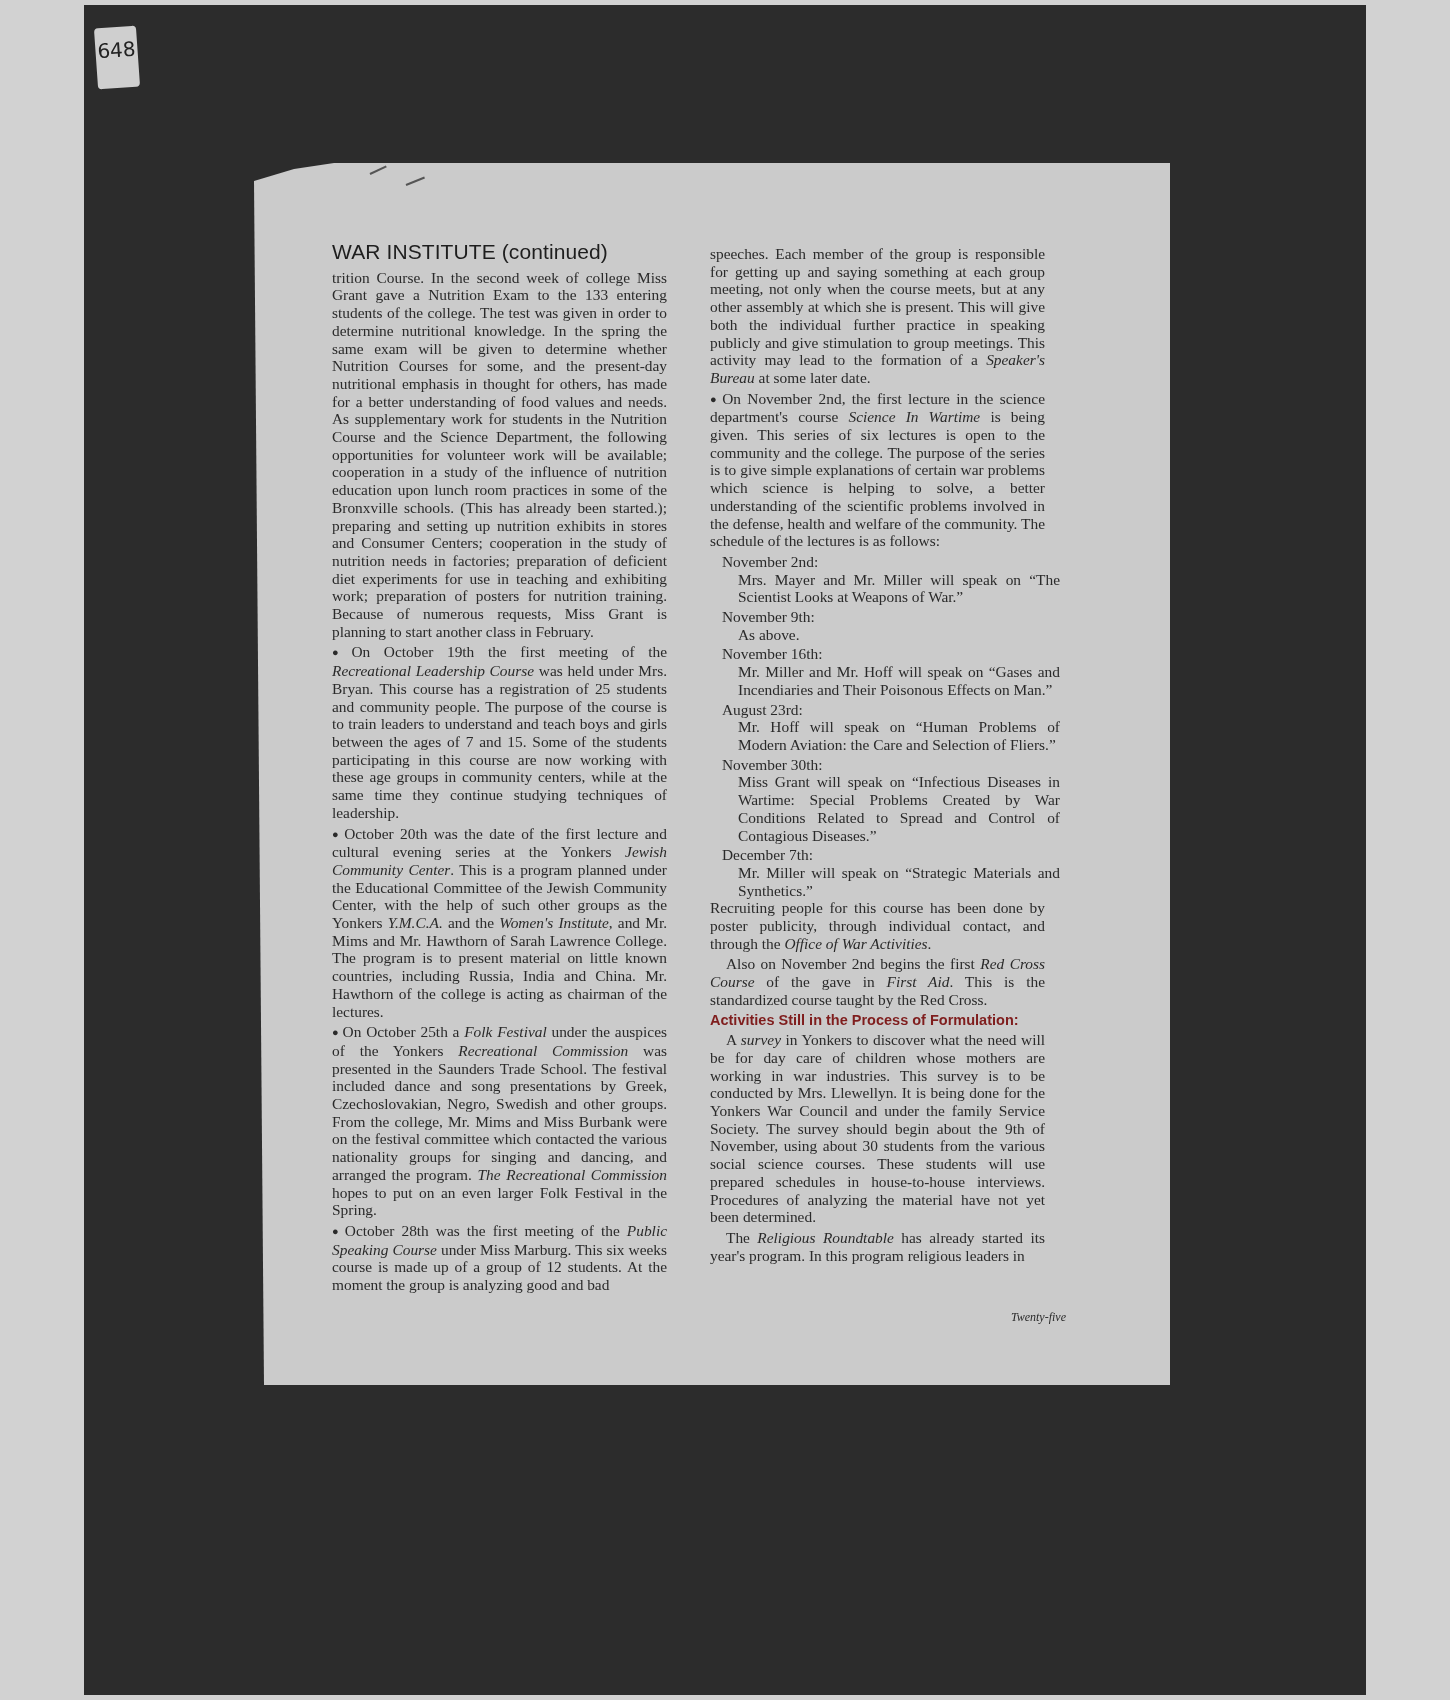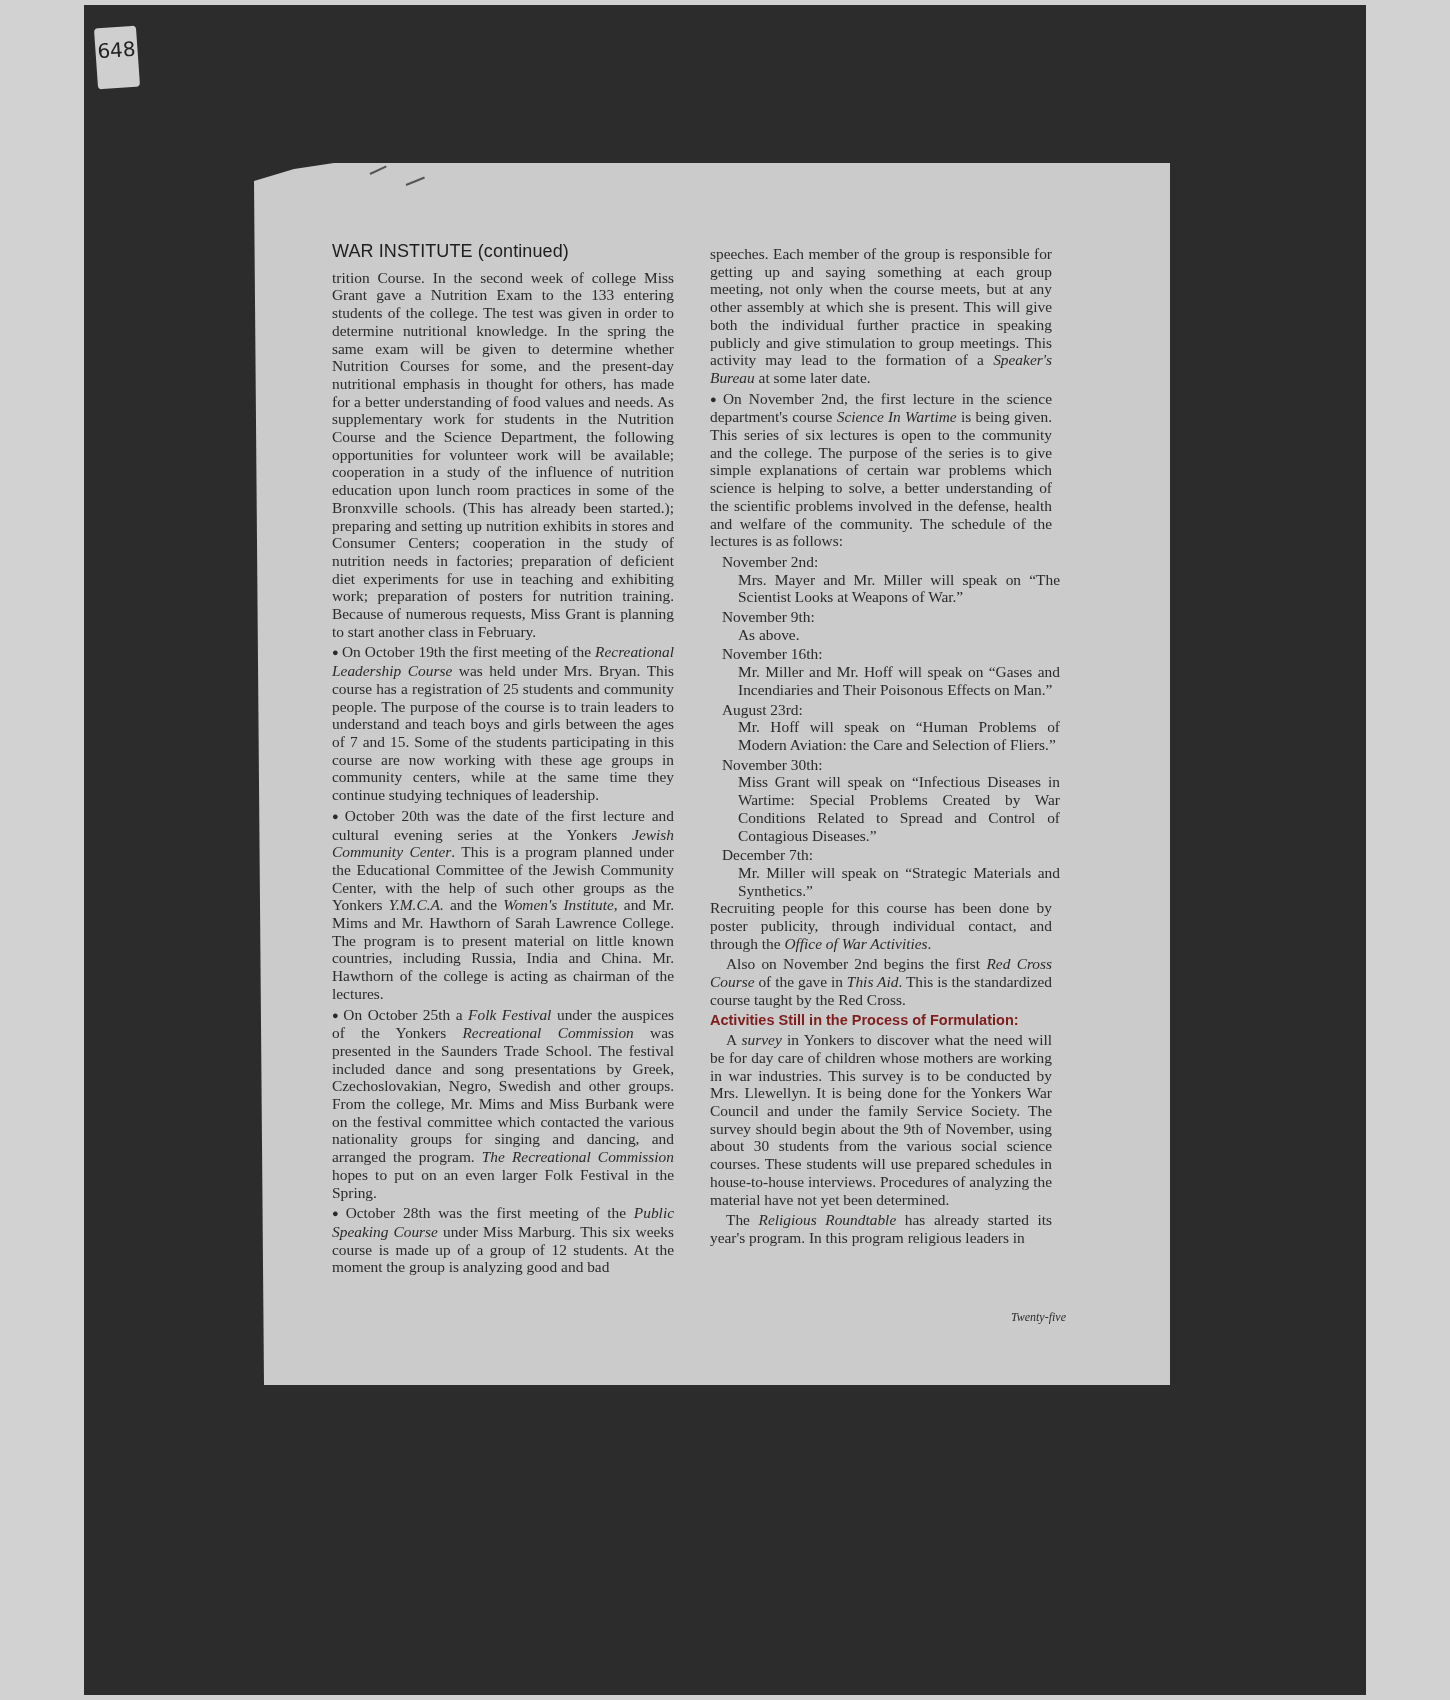--- a/index.html
+++ b/index.html
@@ -26,27 +26,27 @@
     .mark { position:absolute; height:2px; background:#555; transform-origin:left; }
     .col {
       position:absolute; top:80px; width:350px;
       font-size:15.4px; line-height:17.7px; color:#2a2a2a;
       text-align:justify; hyphens:manual;
     }
     .col.left { left:78px; }
     .col.right { left:456px; top:82px; }
     .heading {
       font-family:"Liberation Sans", sans-serif; font-weight:normal;
-      font-size:18px; color:#1e1e1e; margin:0 0 8px 0; letter-spacing:0.1px;
+      font-size:21px; color:#1e1e1e; margin:0 0 8px 0; letter-spacing:0.1px;
     }
     .sub-heading {
       font-family:"Liberation Sans", sans-serif; font-size:14.5px; color:#7f1d1d;
       margin:2px 0 2px 0;
     }
-    p { margin:0 8px 3px 0; }
+    p { margin:0 15px 3px 0; }
     .bullet::before { content:"\25CF"; font-size:11px; margin-right:3px; vertical-align:1px; }
     .indent { text-indent:16px; }
     i { font-style:italic; }
     .sched-date { margin:2px 0 0 12px; }
     .sched-text { margin:0 0 0 28px; text-align:justify; }
     .folio {
       position:absolute; right:104px; top:1147px;
       font-style:italic; font-size:12px; color:#2a2a2a;
     }
   </style>
@@ -82,20 +82,20 @@
       <div class="sched-text">Mr. Miller and Mr. Hoff will speak on “Gases and Incendiaries and Their Poisonous Effects on Man.”</div>
       <div class="sched-date">August 23rd:</div>
       <div class="sched-text">Mr. Hoff will speak on “Human Problems of Modern Aviation: the Care and Selection of Fliers.”</div>
       <div class="sched-date">November 30th:</div>
       <div class="sched-text">Miss Grant will speak on “Infectious Diseases in Wartime: Special Problems Created by War Conditions Related to Spread and Control of Contagious Diseases.”</div>
       <div class="sched-date">December 7th:</div>
       <div class="sched-text">Mr. Miller will speak on “Strategic Materials and Synthetics.”</div>
     </div>
 
     <p><span>Recruiting people for this course has been done by poster publicity, through individual contact, and through the </span><i>Office of War Activities</i><span>.</span></p>
-    <p class="indent"><span>Also on November 2nd begins the first </span><i>Red Cross Course</i><span> of the gave in </span><i>This Aid</i><span>. This is the standardized course taught by the Red Cross.</span></p>
+    <p class="indent"><span>Also on November 2nd begins the first </span><i>Red Cross Course</i><span> of the gave in </span><i>First Aid</i><span>. This is the standardized course taught by the Red Cross.</span></p>
     <h3 class="sub-heading">Activities Still in the Process of Formulation:</h3>
     <p class="indent"><span>A </span><i>survey</i><span> in Yonkers to discover what the need will be for day care of children whose mothers are working in war industries. This survey is to be conducted by Mrs. Llewellyn. It is being done for the Yonkers War Council and under the family Service Society. The survey should begin about the 9th of November, using about 30 students from the various social science courses. These students will use prepared schedules in house-to-house interviews. Procedures of analyzing the material have not yet been determined.</span></p>
     <p class="indent"><span>The </span><i>Religious Roundtable</i><span> has already started its year's program. In this program religious leaders in</span></p>
   </div>
 
   <div class="folio">Twenty-five</div>
 </div>
 
 </body></html>

